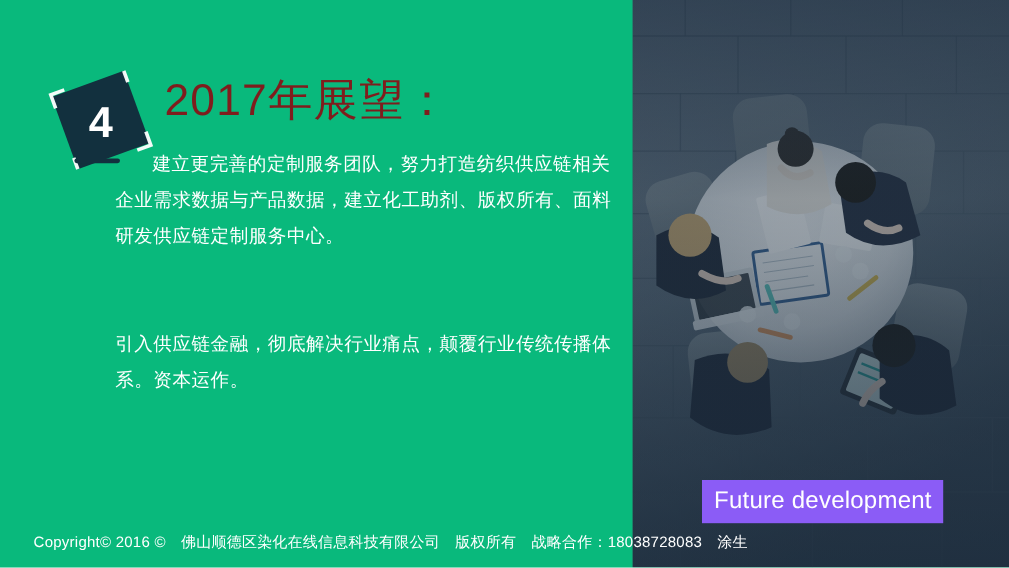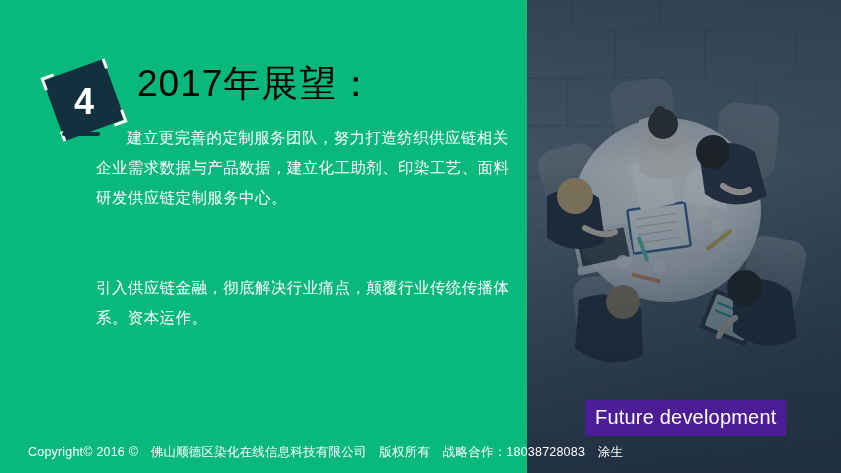--- a/index.html
+++ b/index.html
@@ -40,21 +40,21 @@
     position: absolute;
     inset: 0;
     background: linear-gradient(160deg, rgba(32,48,66,0.42) 0%, rgba(30,46,62,0.30) 45%, rgba(26,40,56,0.48) 100%);
     pointer-events: none;
   }
 
   .future-tag {
     position: absolute;
     left: 58px;
     top: 400px;
-    background: #4c1d95;
+    background: #8b5cf6;
     color: #ffffff;
     font-size: 20px;
     line-height: 1;
     padding: 7px 10px 9px 10px;
     letter-spacing: 0.2px;
     white-space: nowrap;
     z-index: 6;
   }
 
   
@@ -77,21 +77,21 @@
     height: 96px;
     z-index: 5;
   }
   .badge-svg { display: block; width: 96px; height: 96px; }
 
   
   .slide-title {
     position: absolute;
     left: 137px;
     top: 62px;
-    color: #000000;
+    color: #7f1d1d;
     font-size: 37px;
     line-height: 44px;
     font-weight: 300;
     letter-spacing: 1px;
     white-space: nowrap;
     z-index: 5;
   }
 
   
   .dash {
@@ -305,21 +305,21 @@
       </g>
       <text x="48" y="62" text-anchor="middle" font-family="'Liberation Sans', sans-serif" font-size="36" font-weight="bold" fill="#ffffff">4</text>
     </svg>
   </div>
 
   <div class="slide-title">2017年展望：</div>
 
   <div class="dash"></div>
 
   <div class="body-block">
-    <p class="para indent">建立更完善的定制服务团队，努力打造纺织供应链相关企业需求数据与产品数据，建立化工助剂、印染工艺、面料研发供应链定制服务中心。</p>
+    <p class="para indent">建立更完善的定制服务团队，努力打造纺织供应链相关企业需求数据与产品数据，建立化工助剂、版权所有、面料研发供应链定制服务中心。</p>
     <div class="gap"></div>
     <div class="gap"></div>
     <p class="para">引入供应链金融，彻底解决行业痛点，颠覆行业传统传播体系。资本运作。</p>
   </div>
 
   <div class="footer">
     <div class="footer-text">Copyright© 2016 ©　佛山顺德区染化在线信息科技有限公司　版权所有　战略合作：18038728083　涂生</div>
   </div>
 
 </div>

